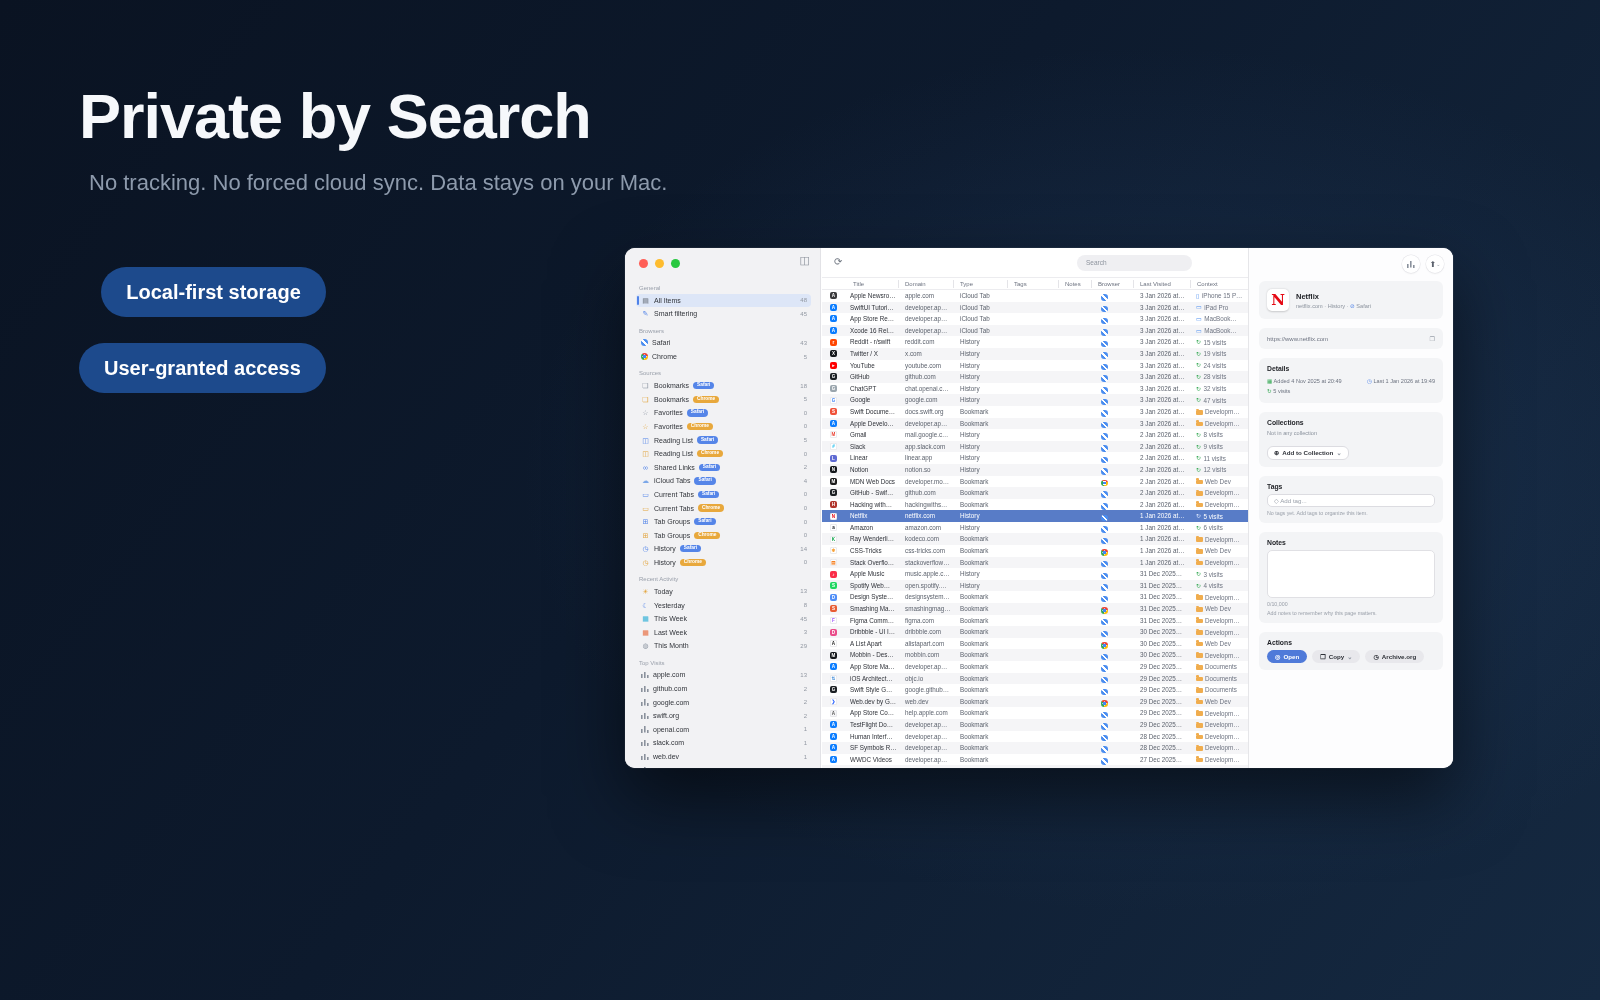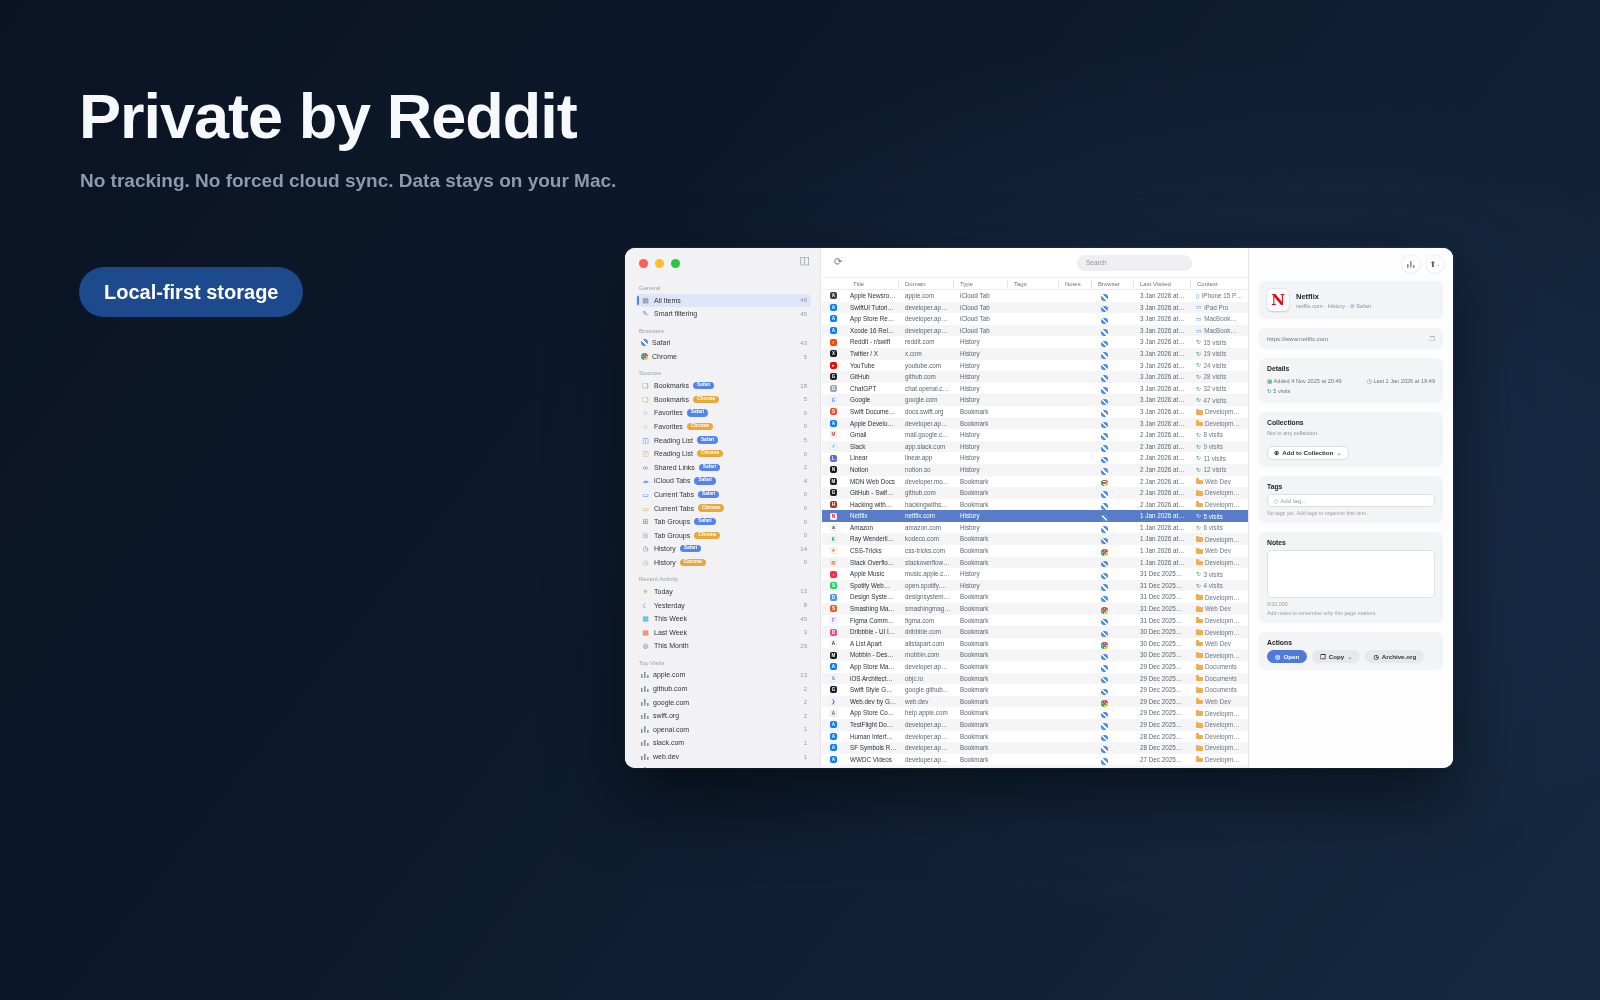--- a/index.html
+++ b/index.html
@@ -8,21 +8,21 @@
     font-family:"Liberation Sans", sans-serif;
     background:
       radial-gradient(900px 620px at 72% 48%, rgba(48,82,128,.30), rgba(0,0,0,0) 70%),
       linear-gradient(128deg, #0a1322 0%, #0d1a2d 45%, #152941 100%);
     position:relative; color:#fff;
   }
   .abs { position:absolute; }
 
   
   .hero-title { left:79px; top:80px; font-size:63px; font-weight:700; color:#f6f8fb; letter-spacing:-1px; }
-  .hero-sub   { left:80px; top:170px; font-size:19px; color:#8d9aac; font-weight:700; }
+  .hero-sub   { left:89px; top:170px; font-size:22px; color:#8d9aac; font-weight:400; }
   .pill-col   { left:79px; top:267px; display:flex; flex-direction:column; align-items:flex-end; gap:26px; }
   .pill { background:#1d4a8c; border-radius:25px; height:50px; line-height:50px; padding:0 25px;
           font-size:20px; font-weight:700; color:#fff; border:none; cursor:pointer; }
 
   
   .win { left:625px; top:248px; width:828px; height:520px; border-radius:10px; overflow:hidden;
          background:#fff; box-shadow:0 30px 70px rgba(0,0,0,.55), 0 0 0 1px rgba(255,255,255,.06); }
 
   
   .sidebar { left:0; top:0; width:196px; height:100%; background:#f2f2f4; border-right:1px solid #e2e2e6; overflow:hidden; }
@@ -107,24 +107,25 @@
   .counter { font-size:5.3px; color:#9aa0aa; margin-top:3px; }
   .act-row { display:flex; gap:5px; }
   .btn-open { display:inline-flex; align-items:center; gap:3px; background:#4f7ad9; color:#fff; border-radius:7px;
               padding:3px 8px; font-size:6.2px; font-weight:700; }
   .btn-gray { display:inline-flex; align-items:center; gap:3px; background:#e8e8ec; color:#2e3138; border-radius:7px;
               padding:3px 8px; font-size:6.2px; font-weight:700; }
 </style>
 </head>
 <body>
 
-<h1 class="abs hero-title">Private by Reddit</h1>
+<h1 class="abs hero-title">Private by Search</h1>
 <p class="abs hero-sub">No tracking. No forced cloud sync. Data stays on your Mac.</p>
 <div class="abs pill-col">
   <button class="pill">Local-first storage</button>
+  <button class="pill">User-granted access</button>
 </div>
 
 <div class="abs win">
 
   <div class="abs sidebar">
     <div class="abs lights">
       <span class="light l-r"></span>
       <span class="light l-y"></span>
       <span class="light l-g"></span>
     </div>

